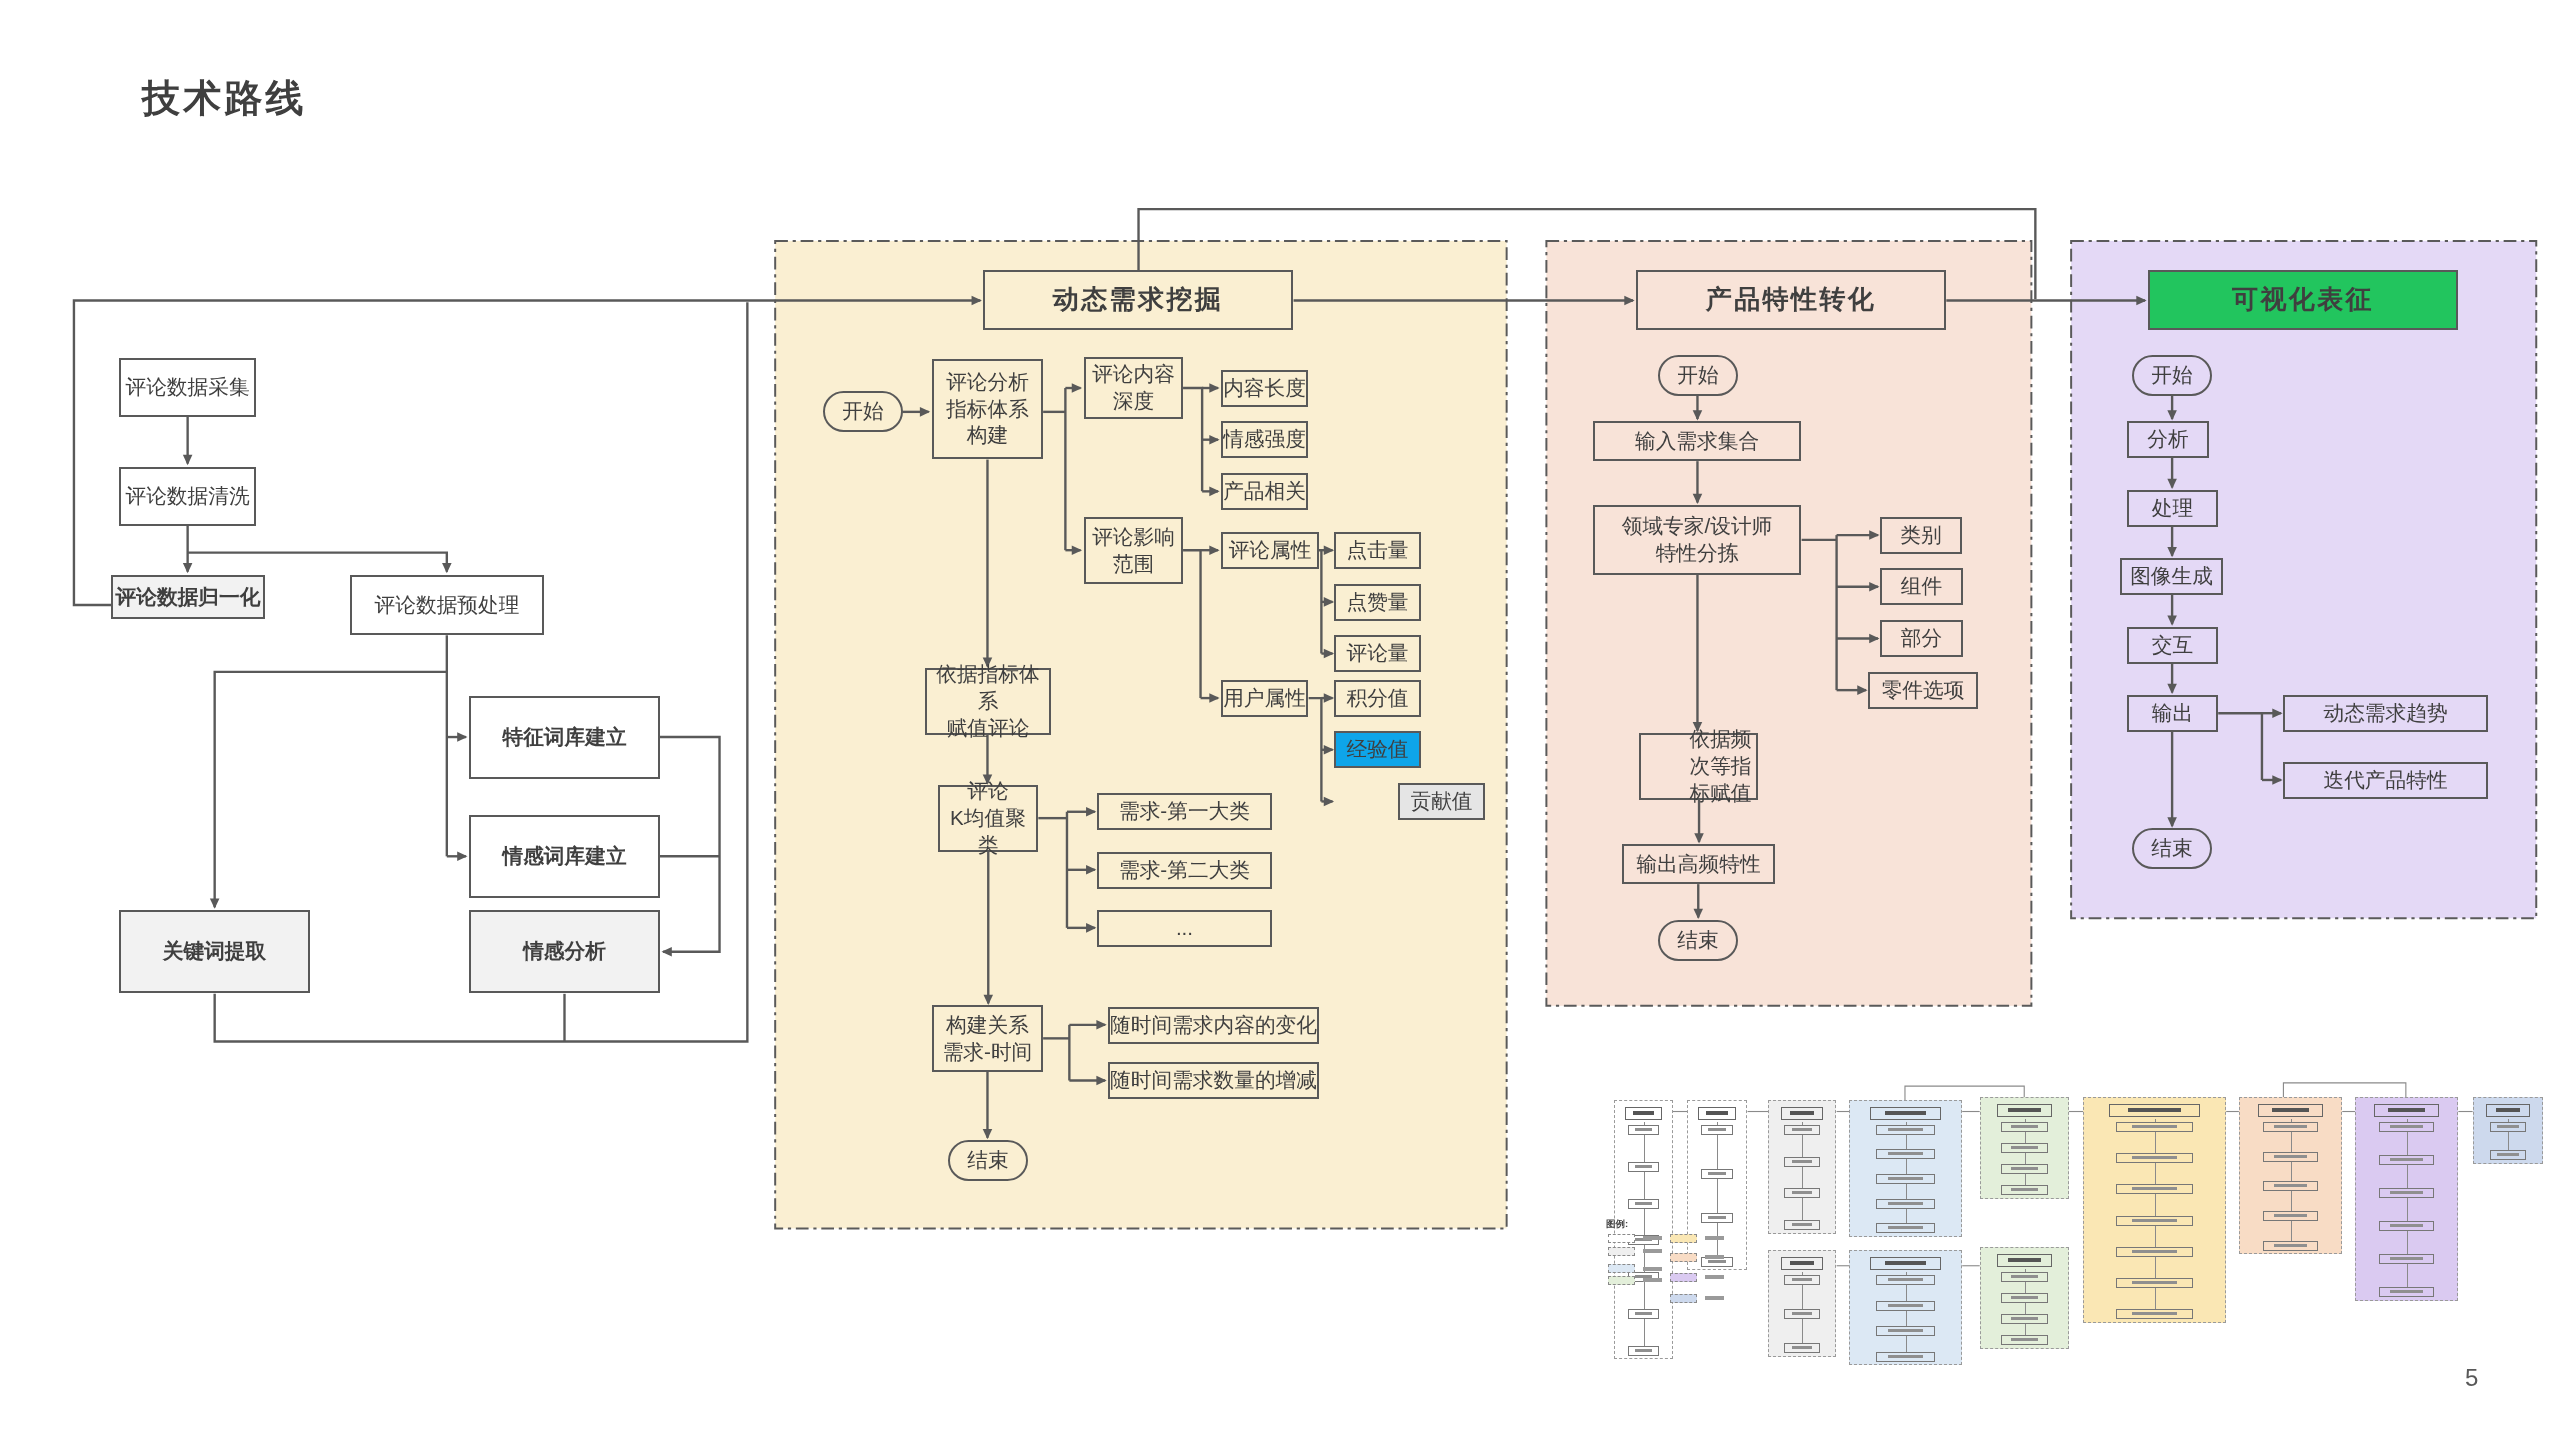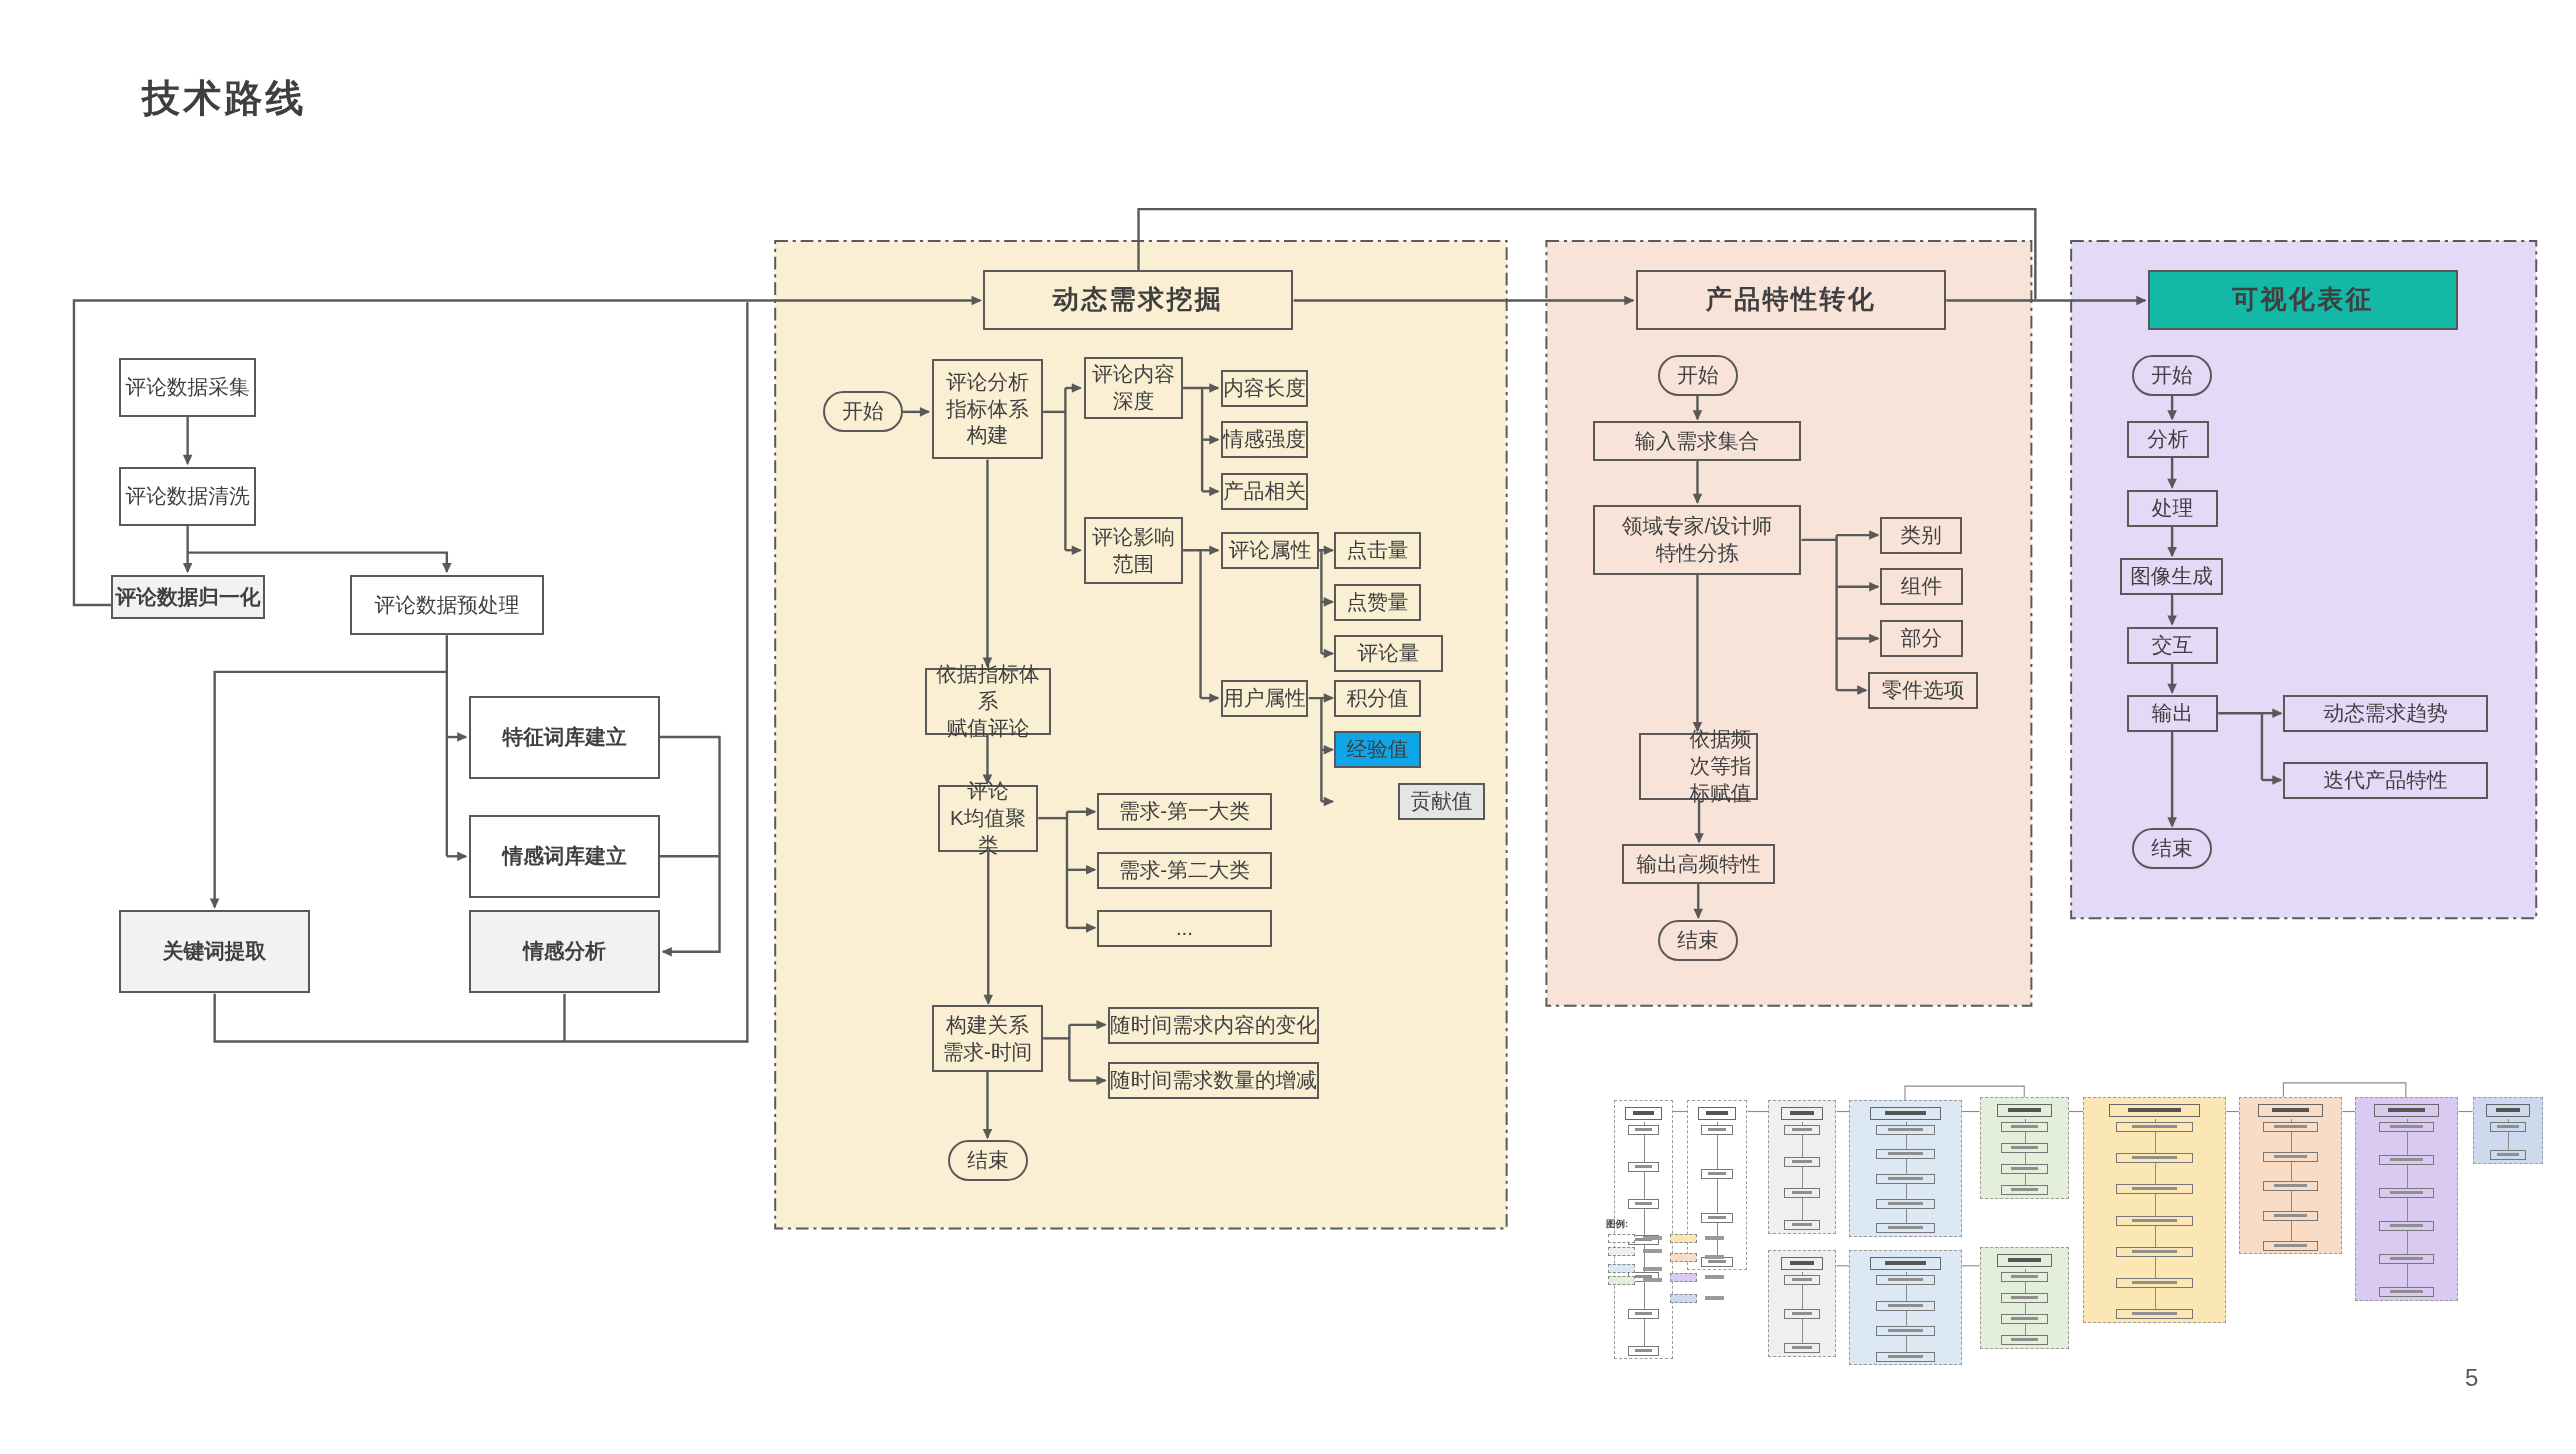--- a/index.html
+++ b/index.html
@@ -159,21 +159,21 @@
       <div class="node rect" style="left: 1084px; top: 357px; width: 99px; height: 62px; background: rgb(250, 239, 210);">评论内容
 深度</div>
       <div class="node rect" style="left: 1221px; top: 370px; width: 87px; height: 37px; background: rgb(250, 239, 210);">内容长度</div>
       <div class="node rect" style="left: 1221px; top: 421px; width: 87px; height: 37px; background: rgb(250, 239, 210);">情感强度</div>
       <div class="node rect" style="left: 1221px; top: 473px; width: 87px; height: 37px; background: rgb(250, 239, 210);">产品相关</div>
       <div class="node rect" style="left: 1084px; top: 517px; width: 99px; height: 67px; background: rgb(250, 239, 210);">评论影响
 范围</div>
       <div class="node rect" style="left: 1221px; top: 532px; width: 98px; height: 37px; background: rgb(250, 239, 210);">评论属性</div>
       <div class="node rect" style="left: 1334px; top: 532px; width: 87px; height: 37px; background: rgb(250, 239, 210);">点击量</div>
       <div class="node rect" style="left: 1334px; top: 584px; width: 87px; height: 37px; background: rgb(250, 239, 210);">点赞量</div>
-      <div class="node rect" style="left: 1334px; top: 635px; width: 109px; height: 37px; background: rgb(250, 239, 210);">评论量</div>
+      <div class="node rect" style="left: 1334px; top: 635px; width: 87px; height: 37px; background: rgb(250, 239, 210);">评论量</div>
       <div class="node rect" style="left: 1221px; top: 680px; width: 87px; height: 37px; background: rgb(250, 239, 210);">用户属性</div>
       <div class="node rect" style="left: 1334px; top: 680px; width: 87px; height: 37px; background: rgb(250, 239, 210);">积分值</div>
       <div class="node rect" style="left: 1334px; top: 731px; width: 87px; height: 37px; background: #0ea5e9;">经验值</div>
       <div class="node rect" style="left: 1398px; top: 783px; width: 87px; height: 37px; background: #e5e5e5;">贡献值</div>
       <div class="node rect" style="left: 925px; top: 668px; width: 126px; height: 67px; background: rgb(250, 239, 210);">依据指标体系
 赋值评论</div>
       <div class="node rect" style="left: 938px; top: 785px; width: 100px; height: 67px; background: rgb(250, 239, 210);">评论
 K均值聚类</div>
       <div class="node rect" style="left: 1097px; top: 793px; width: 175px; height: 37px; background: rgb(250, 239, 210);">需求-第一大类</div>
       <div class="node rect" style="left: 1097px; top: 852px; width: 175px; height: 37px; background: rgb(250, 239, 210);">需求-第二大类</div>
@@ -189,21 +189,21 @@
       <div class="node rect" style="left: 1593px; top: 505px; width: 208px; height: 70px; background: rgb(248, 227, 216);">领域专家/设计师
 特性分拣</div>
       <div class="node rect" style="left: 1880px; top: 517px; width: 82px; height: 37px; background: rgb(248, 227, 216);">类别</div>
       <div class="node rect" style="left: 1880px; top: 568px; width: 83px; height: 37px; background: rgb(248, 227, 216);">组件</div>
       <div class="node rect" style="left: 1880px; top: 620px; width: 83px; height: 37px; background: rgb(248, 227, 216);">部分</div>
       <div class="node rect" style="left: 1868px; top: 672px; width: 110px; height: 37px; background: rgb(248, 227, 216);">零件选项</div>
       <div class="node rect" style="left: 1639px; top: 733px; width: 119px; height: 67px; background: rgb(248, 227, 216); padding-left: 44px;">依据频次等指
 标赋值</div>
       <div class="node rect" style="left: 1622px; top: 844px; width: 153px; height: 40px; background: rgb(248, 227, 216);">输出高频特性</div>
       <div class="node rounded" style="left: 1658px; top: 920px; width: 80px; height: 41px; background: rgb(248, 227, 216);">结束</div>
-      <div class="node header" style="left: 2148px; top: 270px; width: 310px; height: 60px; background: #14b8a6;">可视化表征</div>
+      <div class="node header" style="left: 2148px; top: 270px; width: 310px; height: 60px; background: #22c55e;">可视化表征</div>
       <div class="node rounded" style="left: 2132px; top: 355px; width: 80px; height: 41px; background: rgb(228, 217, 246);">开始</div>
       <div class="node rect" style="left: 2127px; top: 421px; width: 82px; height: 37px; background: rgb(228, 217, 246);">分析</div>
       <div class="node rect" style="left: 2127px; top: 490px; width: 91px; height: 37px; background: rgb(228, 217, 246);">处理</div>
       <div class="node rect" style="left: 2120px; top: 558px; width: 103px; height: 37px; background: rgb(228, 217, 246);">图像生成</div>
       <div class="node rect" style="left: 2127px; top: 627px; width: 91px; height: 37px; background: rgb(228, 217, 246);">交互</div>
       <div class="node rect" style="left: 2127px; top: 695px; width: 91px; height: 37px; background: rgb(228, 217, 246);">输出</div>
       <div class="node rect" style="left: 2283px; top: 695px; width: 205px; height: 37px; background: rgb(228, 217, 246);">动态需求趋势</div>
       <div class="node rect" style="left: 2283px; top: 762px; width: 205px; height: 37px; background: rgb(228, 217, 246);">迭代产品特性</div>
       <div class="node rounded" style="left: 2132px; top: 828px; width: 80px; height: 41px; background: rgb(228, 217, 246);">结束</div>
     </div>

